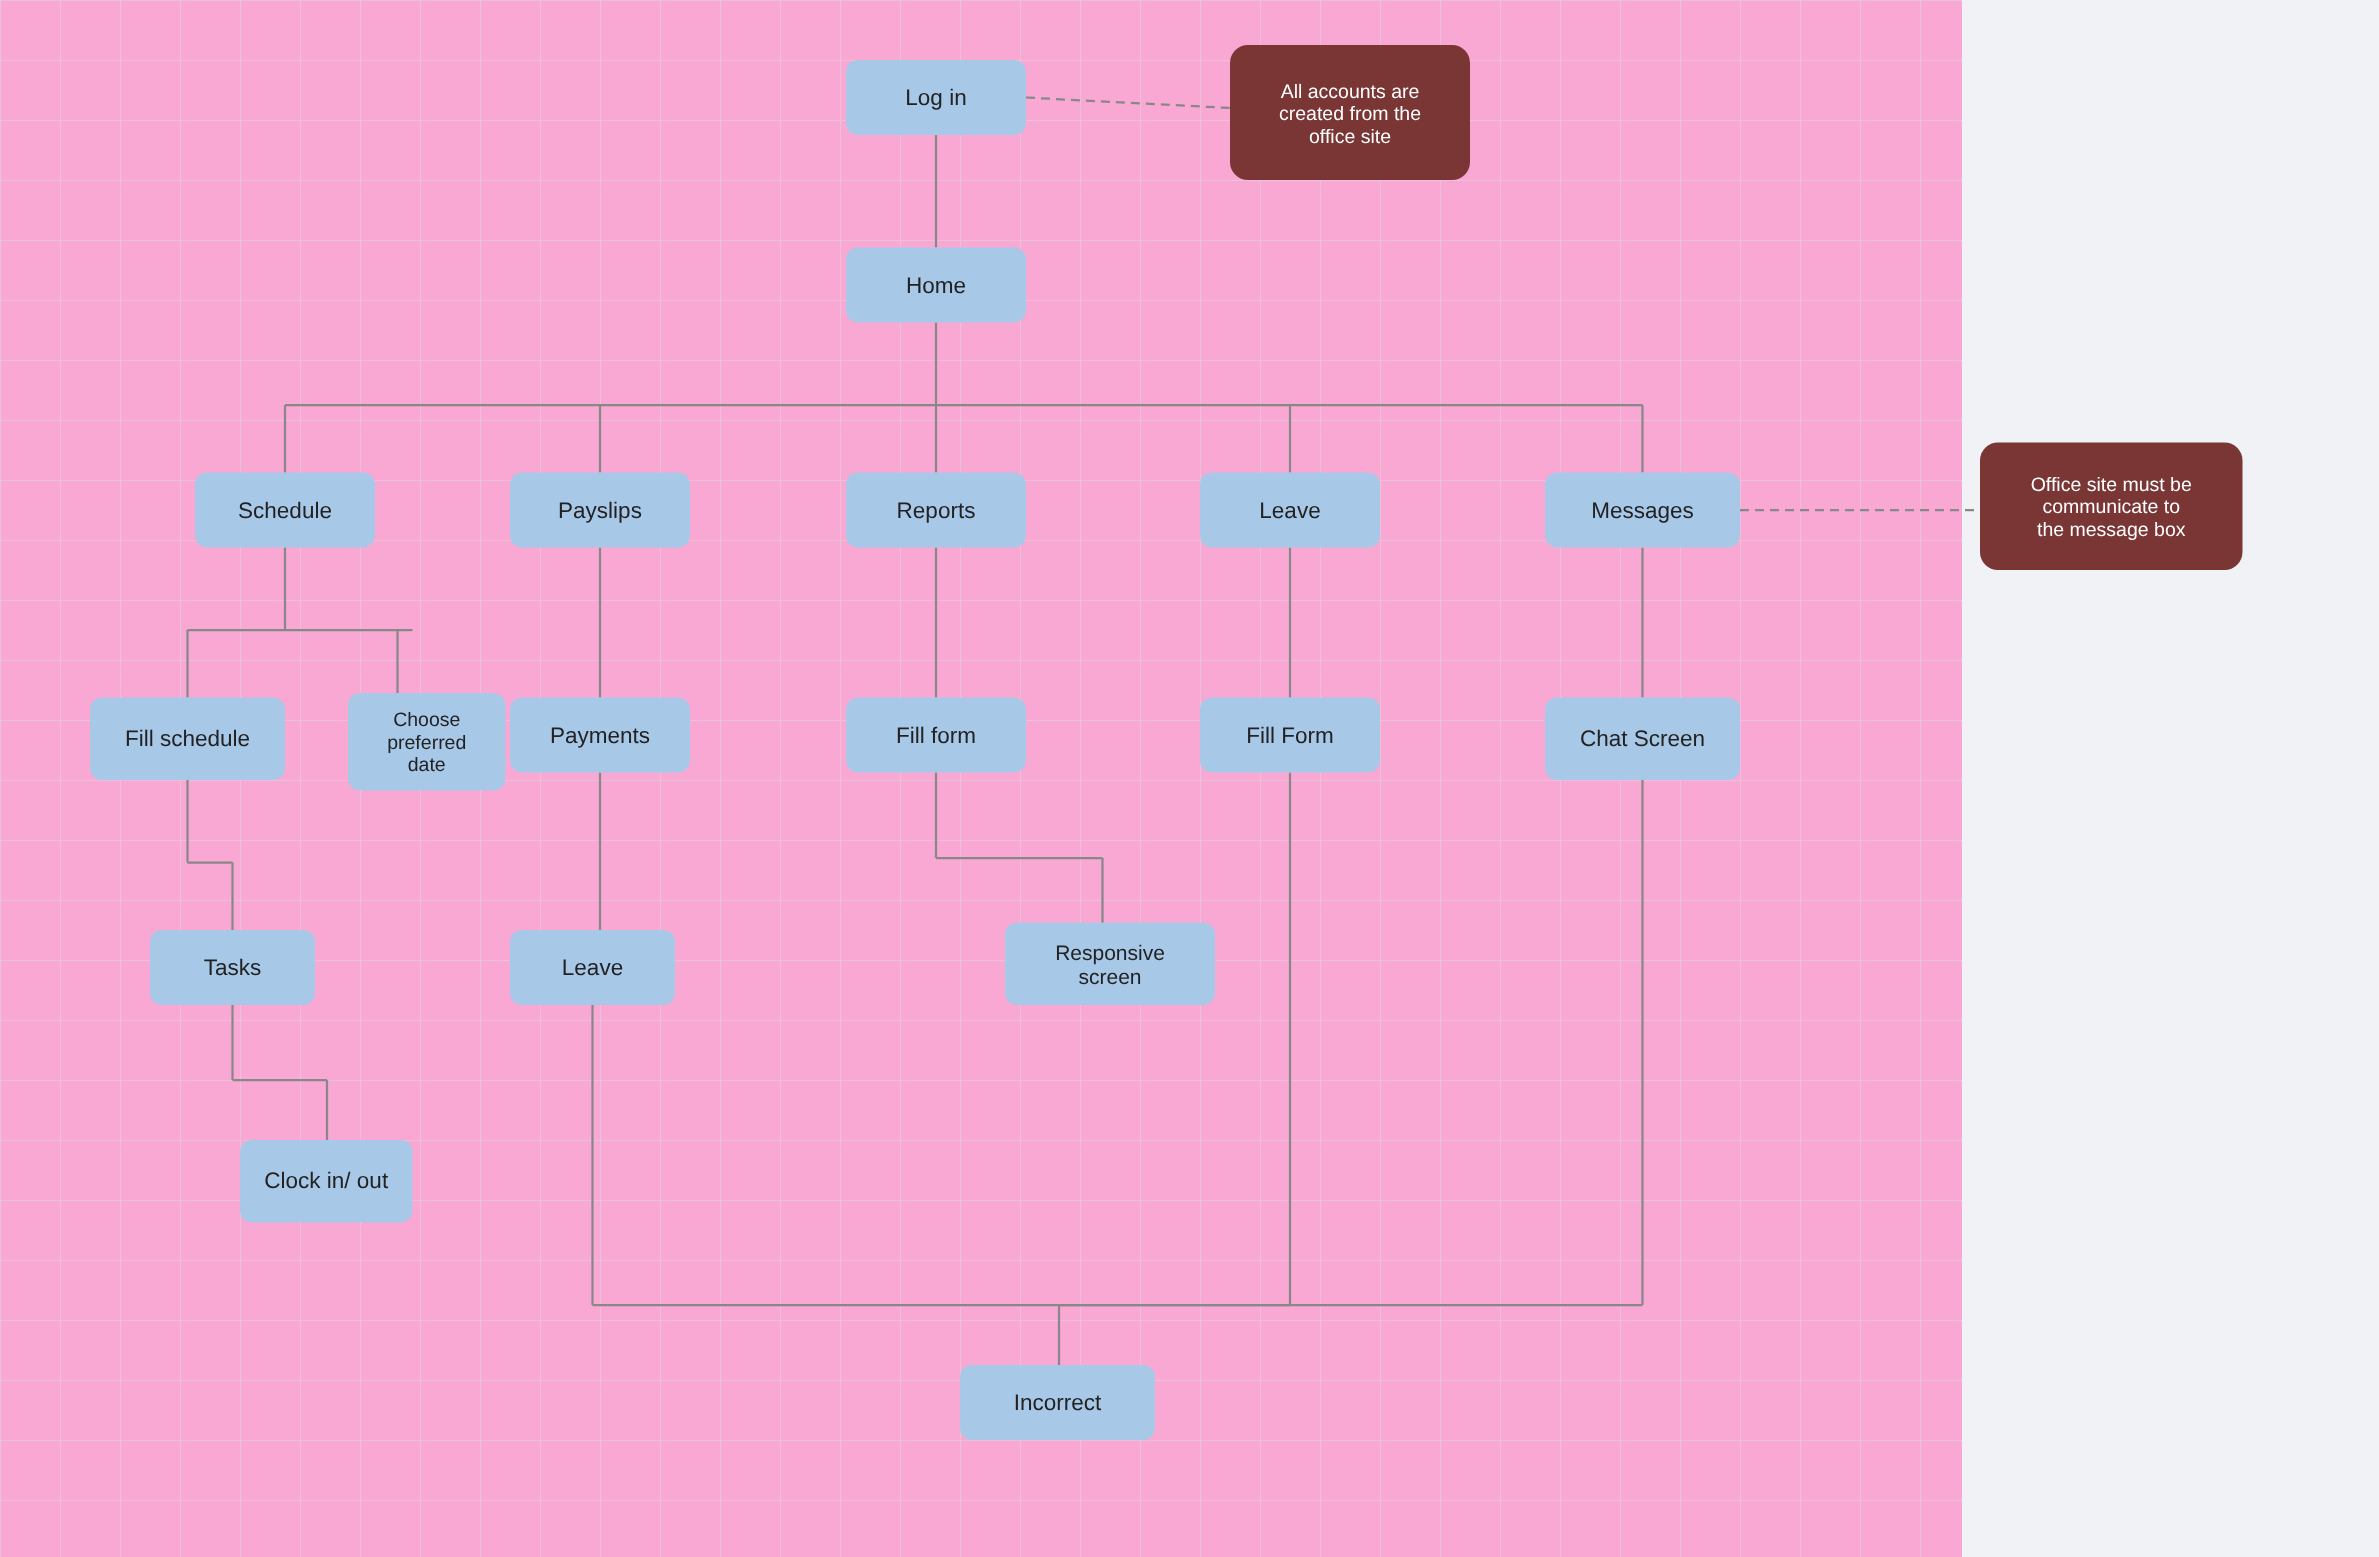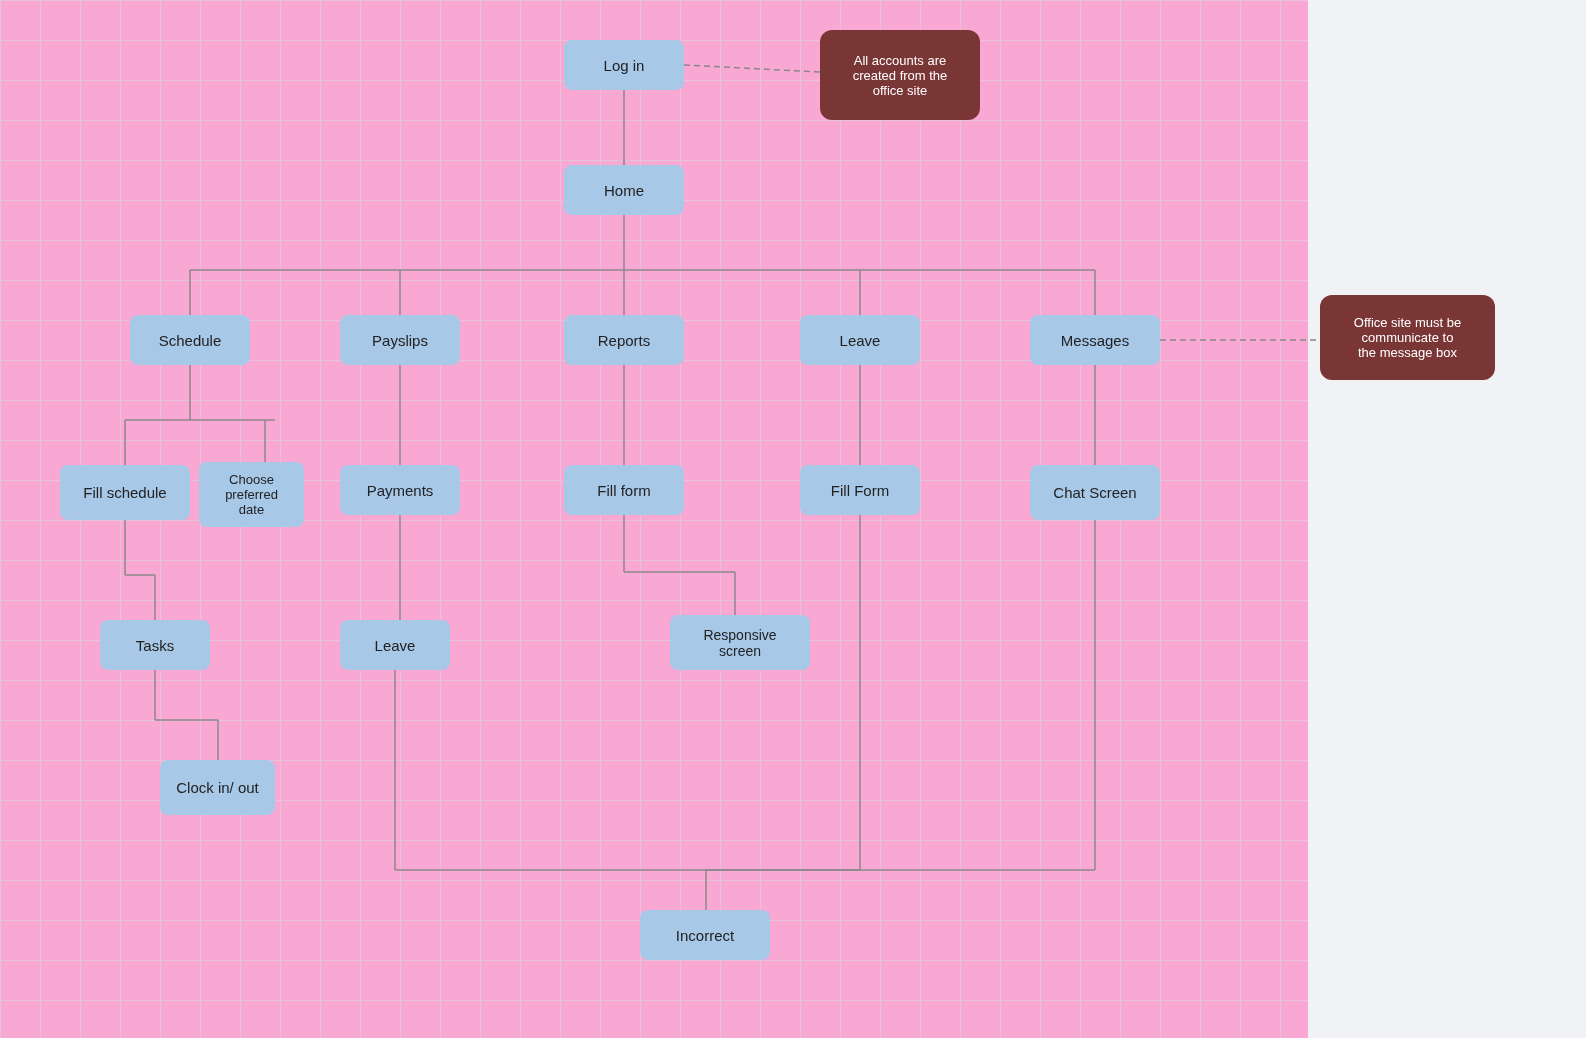--- a/index.html
+++ b/index.html
@@ -134,21 +134,21 @@
 
   <div class="node" style="left:564px;top:40px;width:120px;height:50px;">Log in</div>
   <div class="node" style="left:564px;top:165px;width:120px;height:50px;">Home</div>
   <div class="node" style="left:130px;top:315px;width:120px;height:50px;">Schedule</div>
   <div class="node" style="left:340px;top:315px;width:120px;height:50px;">Payslips</div>
   <div class="node" style="left:564px;top:315px;width:120px;height:50px;">Reports</div>
   <div class="node" style="left:800px;top:315px;width:120px;height:50px;">Leave</div>
   <div class="node" style="left:1030px;top:315px;width:130px;height:50px;">Messages</div>
 
   <div class="node" style="left:60px;top:465px;width:130px;height:55px;">Fill schedule</div>
-  <div class="node" style="left:199px;top:462px;width:105px;height:65px;font-size:13px;">Choose preferred date</div>
+  <div class="node" style="left:232px;top:462px;width:105px;height:65px;font-size:13px;">Choose preferred date</div>
   <div class="node" style="left:340px;top:465px;width:120px;height:50px;">Payments</div>
   <div class="node" style="left:564px;top:465px;width:120px;height:50px;">Fill form</div>
   <div class="node" style="left:800px;top:465px;width:120px;height:50px;">Fill Form</div>
   <div class="node" style="left:1030px;top:465px;width:130px;height:55px;">Chat Screen</div>
 
   <div class="node" style="left:100px;top:620px;width:110px;height:50px;">Tasks</div>
   <div class="node" style="left:340px;top:620px;width:110px;height:50px;">Leave</div>
   <div class="node" style="left:670px;top:615px;width:140px;height:55px;font-size:14px;">Responsive screen</div>
 
   <div class="node" style="left:160px;top:760px;width:115px;height:55px;">Clock in/ out</div>

